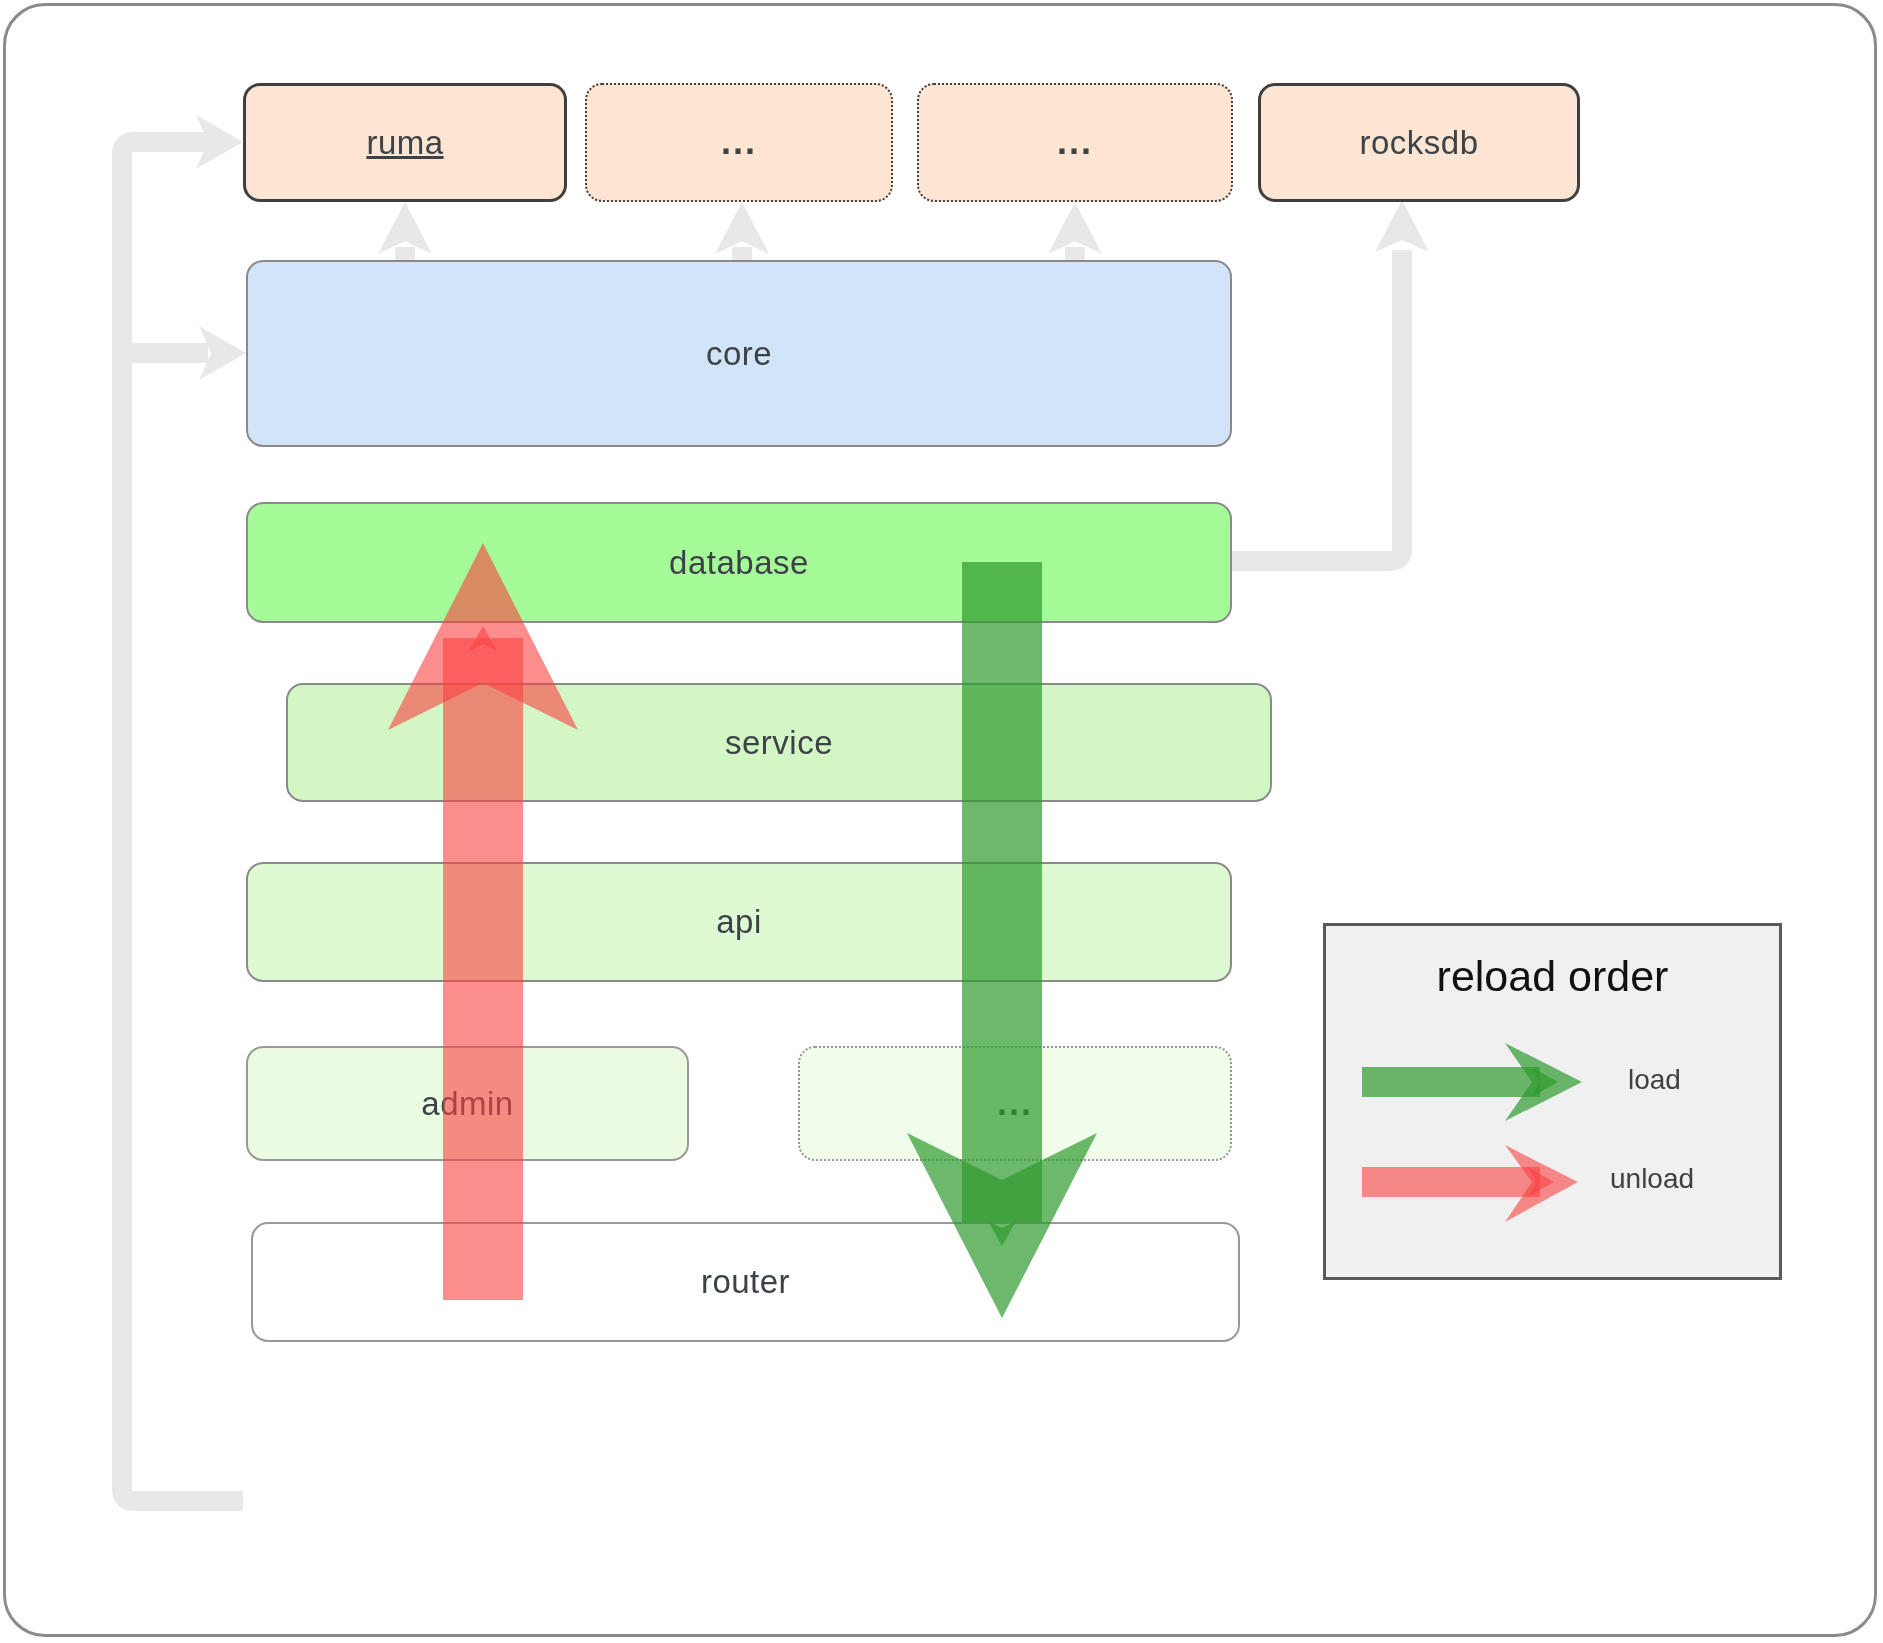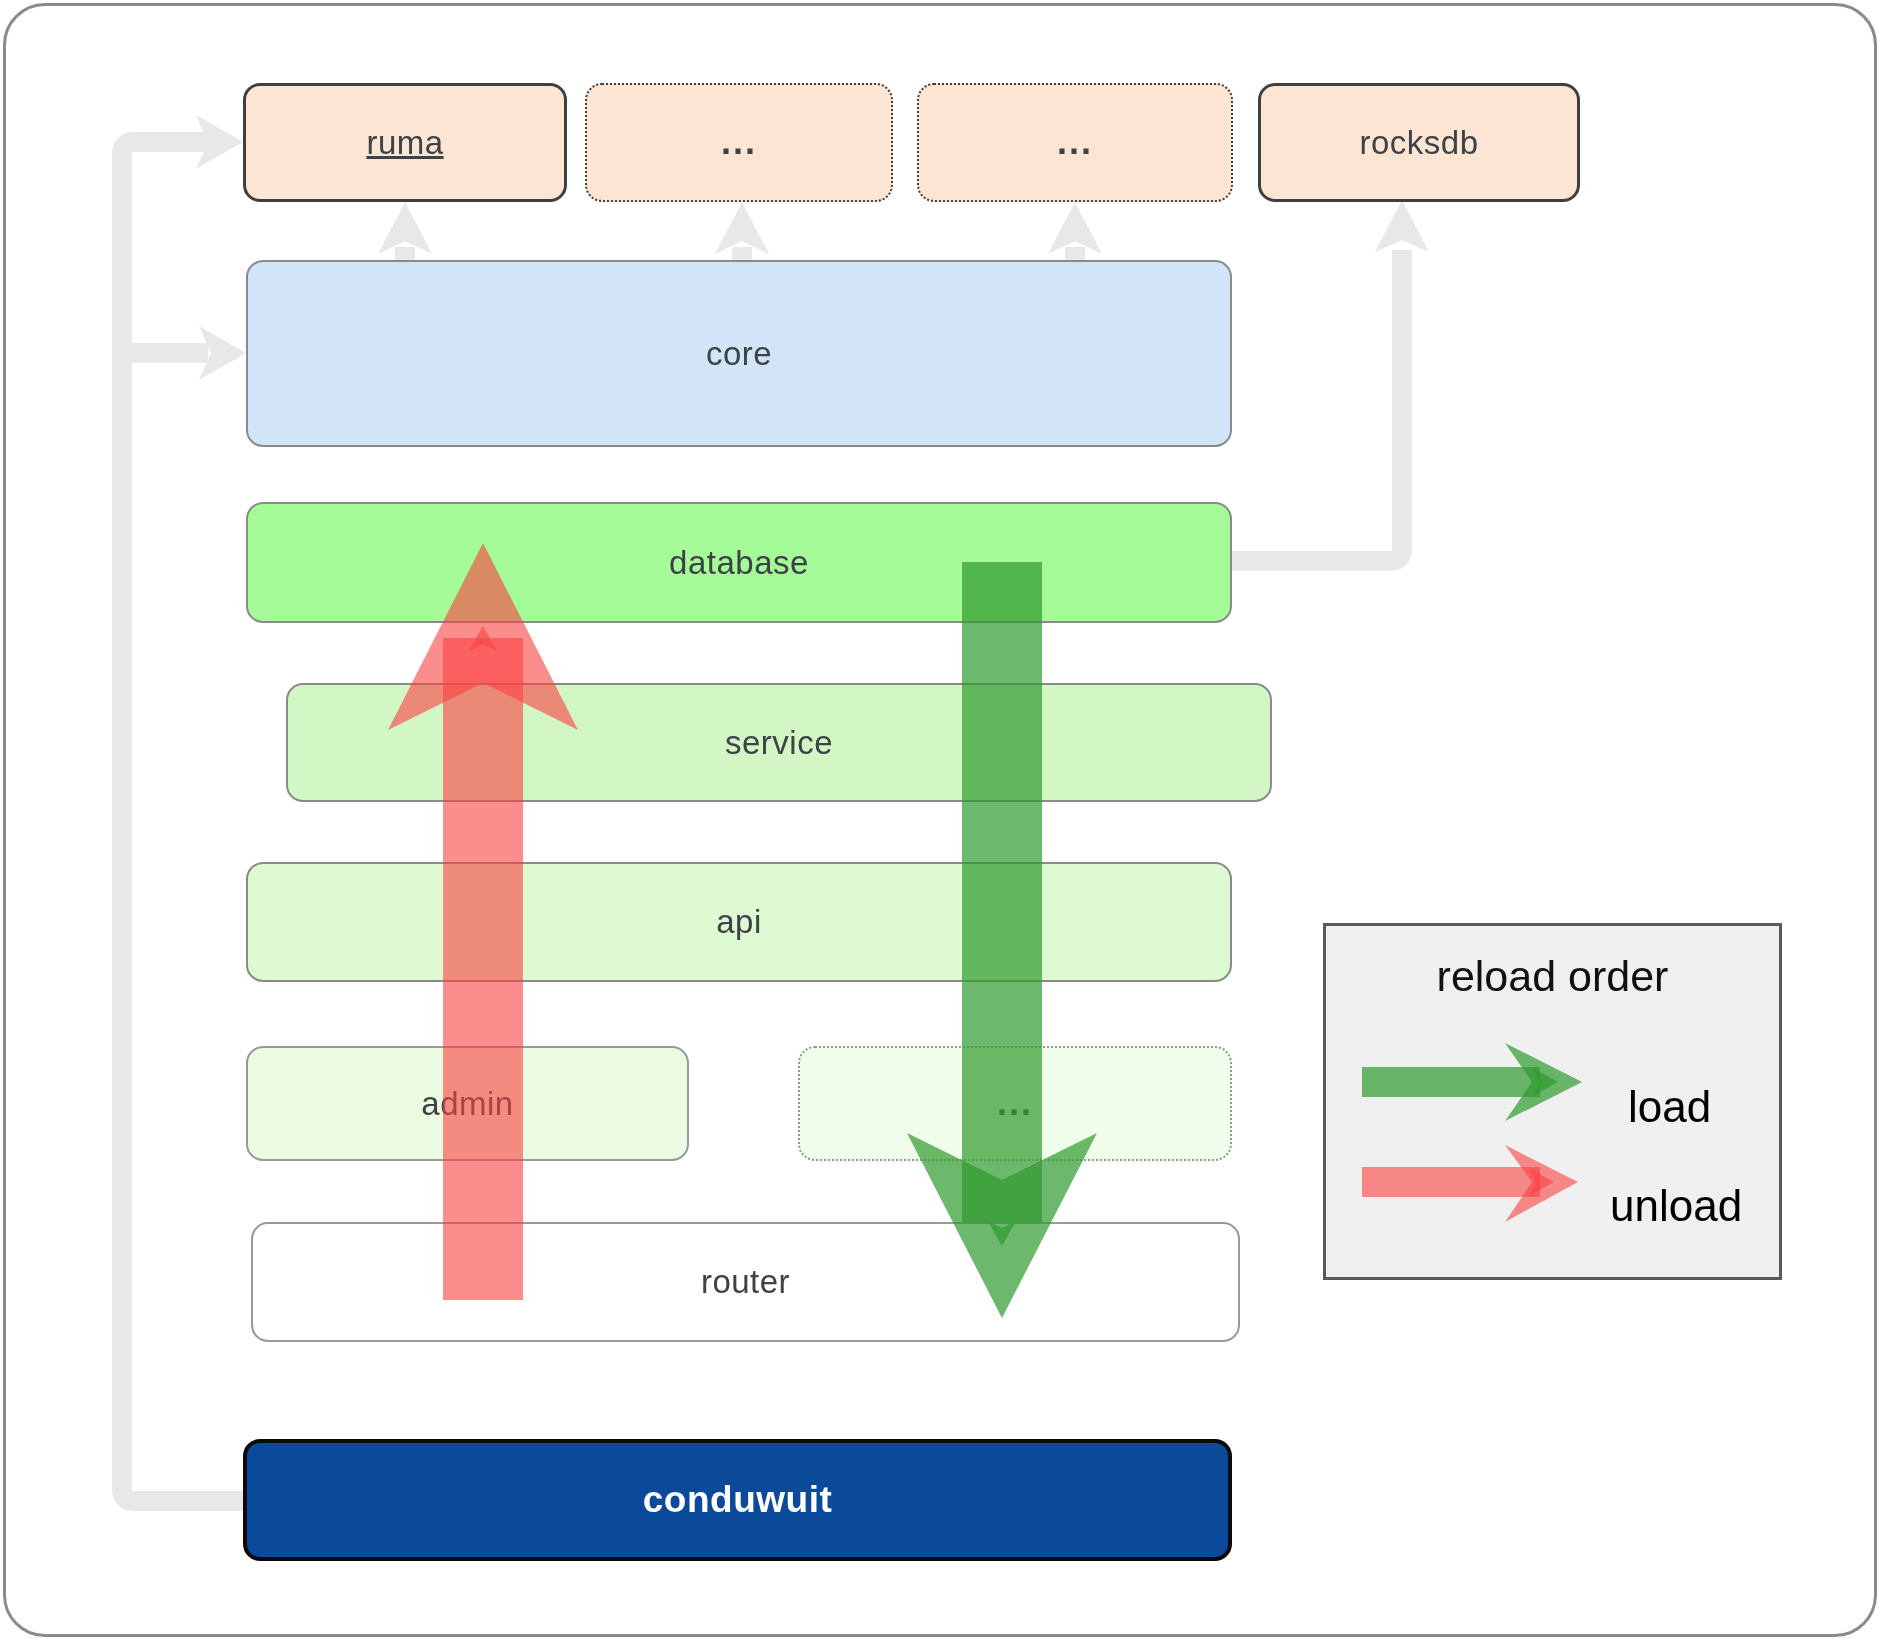--- a/index.html
+++ b/index.html
@@ -80,23 +80,22 @@
   }
   #legend .legend-title {
     position: absolute;
     left: 0; right: 0; top: 26px;
     text-align: center;
     font-size: 43px;
     color: #111111;
   }
   #legend .legend-label {
     position: absolute;
-    font-size: 44px;
-    color: #000000;
-    margin-top: 18px;
+    font-size: 28px;
+    color: #404040;
   }
   #legend .legend-label.load   { left: 302px; top: 138px; }
   #legend .legend-label.unload { left: 284px; top: 237px; }
 
   
   .connector      { stroke: var(--connector, #e8e8e8); stroke-width: 20; fill: none; }
   .connector-head { fill: var(--connector, #e8e8e8); }
   .arrow-green    { fill: var(--load-arrow, #2e9a2e); fill-opacity: 0.70; }
   .arrow-red      { fill: var(--unload-arrow, #fa4141); fill-opacity: 0.60; }
 </style>
@@ -152,23 +151,20 @@
   </div>
   <div class="node gray-border" id="node-admin">
     <span>admin</span>
   </div>
   <div class="node dotted-light" id="node-admin-more">
     <span class="ellipsis-label">...</span>
   </div>
   <div class="node gray-border" id="node-router">
     <span>router</span>
   </div>
-  <div class="node" id="node-conduwuit">
-    <span>conduwuit</span>
-  </div>
 
   <div id="legend">
     <div class="legend-title">reload order</div>
     <div class="legend-label load">load</div>
     <div class="legend-label unload">unload</div>
   </div>
 
   <svg id="fg-svg" class="layer" viewBox="0 0 1883 1643">
 
     <rect class="arrow-red" x="443" y="638" width="80" height="662"></rect>

